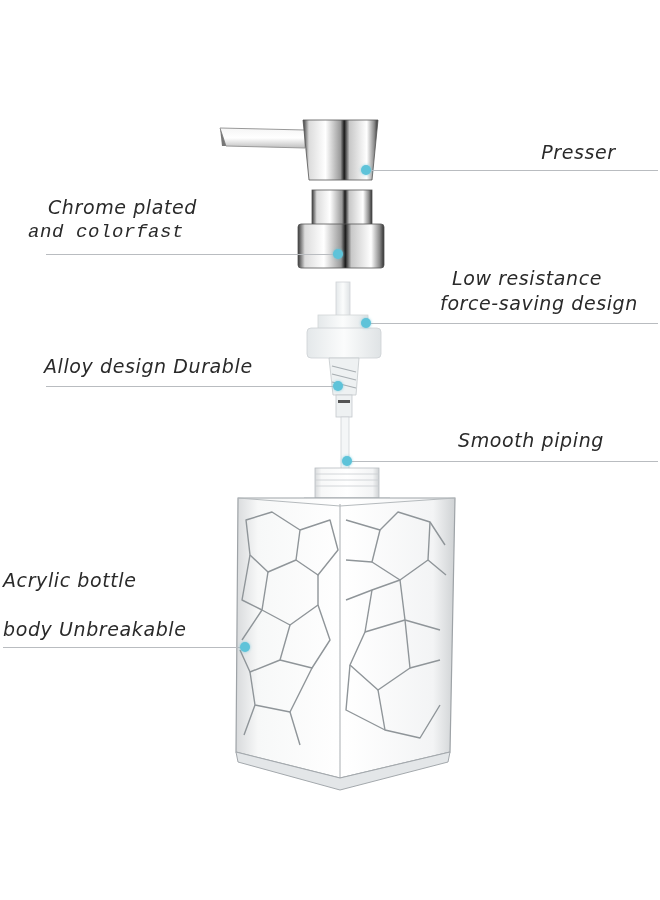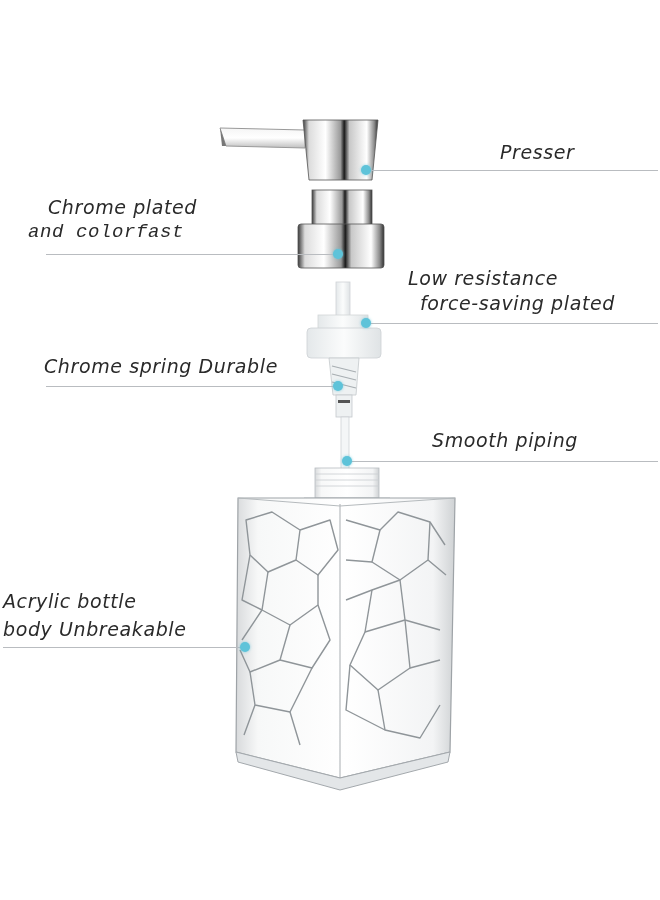--- a/index.html
+++ b/index.html
@@ -1,20 +1,20 @@
 <!DOCTYPE html>
 <html><head>
 <meta charset="utf-8">
 <style>
   html, body { margin: 0; padding: 0; background: #ffffff; }
   body { width: 660px; height: 900px; position: relative; overflow: hidden;
          font-family: "DejaVu Sans", sans-serif; }
   .label { position: absolute; color: #2a2a2a; font-size: 19px; font-style: italic;
            line-height: 25px; letter-spacing: 0.6px; white-space: nowrap; }
-  .label.right { text-align: left; }
+  .label.right { text-align: center; }
   .leader { position: absolute; height: 1px; background: #b9bcc0; }
   .dot { position: absolute; width: 10px; height: 10px; border-radius: 50%;
          background: #5ec3d9; box-shadow: 0 0 3px rgba(94,195,217,0.7); }
   svg.product { position: absolute; left: 0; top: 0; }
 </style>
 </head>
 <body>
 
 <svg class="product" width="660" height="900" viewBox="0 0 660 900">
   <defs>
@@ -114,35 +114,35 @@
 
 <div>
   <div class="label" style="left:48px; top:195px;">Chrome plated</div>
   <div class="label" style="left:28px; top:220px;font-family:Liberation Mono, monospace;">and colorfast</div>
   <div class="leader" style="left:46px; top:254px; width:294px;"></div>
   <div class="dot" style="left:333px; top:249px;"></div>
 </div>
 
 <div>
   <div class="label right" style="left:408px; top:266px; width:238px;">Low resistance</div>
-  <div class="label right" style="left:420px; top:291px; width:238px;">force-saving plated</div>
+  <div class="label right" style="left:420px; top:291px; width:238px;">force-saving design</div>
   <div class="leader" style="left:367px; top:323px; width:291px;"></div>
   <div class="dot" style="left:361px; top:318px;"></div>
 </div>
 
 <div>
-  <div class="label" style="left:44px; top:354px;">Chrome spring Durable</div>
+  <div class="label" style="left:44px; top:354px;">Alloy design Durable</div>
   <div class="leader" style="left:46px; top:386px; width:292px;"></div>
   <div class="dot" style="left:333px; top:381px;"></div>
 </div>
 
 <div>
   <div class="label right" style="left:432px; top:428px; width:198px;">Smooth piping</div>
   <div class="leader" style="left:348px; top:461px; width:310px;"></div>
   <div class="dot" style="left:342px; top:456px;"></div>
 </div>
 
 <div>
-  <div class="label" style="left:3px; top:589px;">Acrylic bottle</div>
+  <div class="label" style="left:3px; top:568px;">Acrylic bottle</div>
   <div class="label" style="left:3px; top:617px;text-align:right;">body Unbreakable</div>
   <div class="leader" style="left:3px; top:647px; width:242px;"></div>
   <div class="dot" style="left:240px; top:642px;"></div>
 </div>
 
 </body></html>

